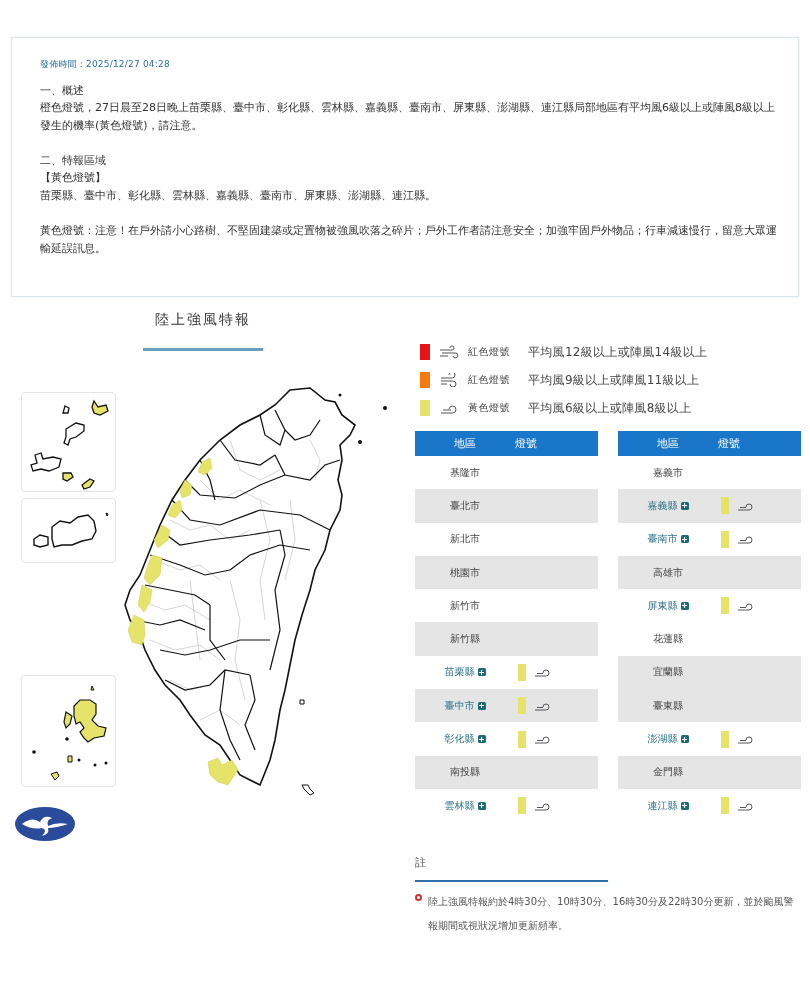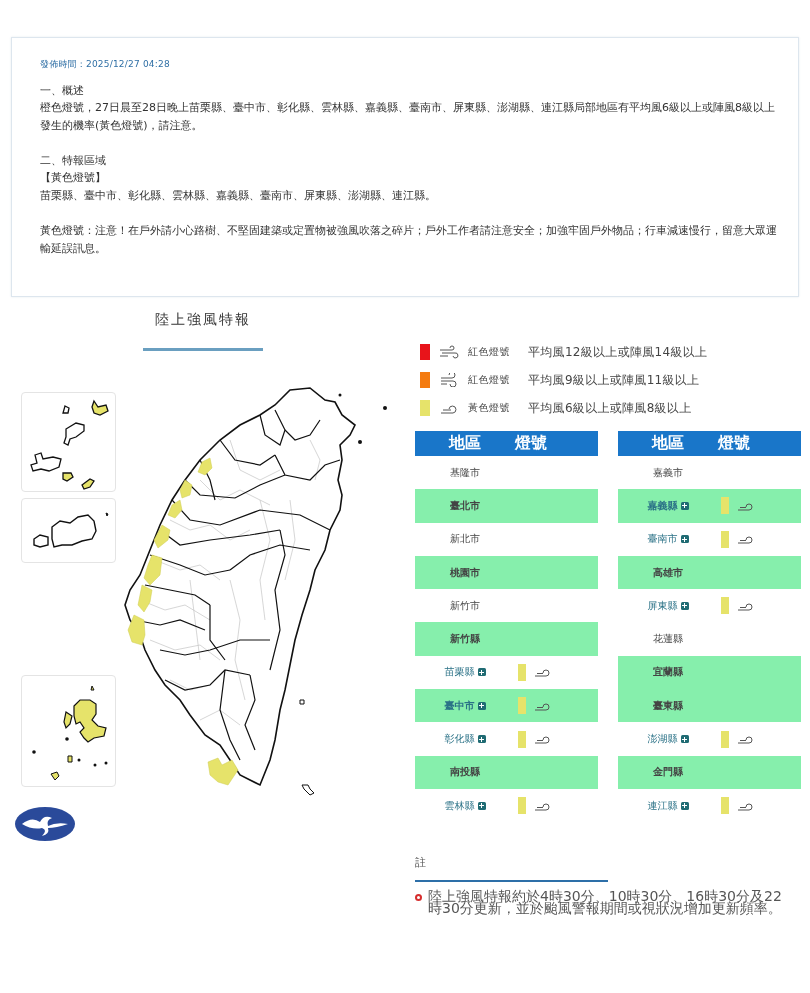--- a/index.html
+++ b/index.html
@@ -32,43 +32,42 @@
   .legend-row { display: flex; align-items: center; height: 28px; }
   .legend-swatch { width: 10px; height: 16px; margin-right: 8px; }
   .legend-icon { width: 22px; height: 14px; margin-right: 8px; }
   .legend-name { font-size: 10px; color: #444; width: 60px; letter-spacing: 0.5px; }
   .legend-desc { font-size: 12px; color: #444; letter-spacing: 0.3px; }
 
   .table { position: absolute; top: 431px; width: 183px; }
   .table.left { left: 415px; }
   .table.right { left: 618px; }
   .thead {
-    display: flex; height: 25px; background: #1976c9; color: #fff; font-size: 16px;
+    display: flex; height: 25px; background: #1976c9; color: #fff; font-size: 11px;
     align-items: center;
-    font-weight: bold;
   }
   .thead .c1 { width: 100px; text-align: center; }
   .thead .c2 { width: 83px; }
   .trow { display: flex; height: 33.3px; }
-  .trow.alt { background: #86efac; font-weight: bold; }
+  .trow.alt { background: #e5e5e5; }
   .trow .c1 { width: 100px; text-align: center; font-size: 10px; color: #444; display: flex; justify-content: center; align-items: center; }
   .trow .c1.link { color: #2b7287; }
   .trow .c2 { width: 83px; display: flex; align-items: center; padding-left: 3px; }
   .plus {
     display: inline-block; width: 8px; height: 8px; background: #1f6b73; border-radius: 1.5px;
     margin-left: 3px; position: relative;
   }
   .plus::before { content: ""; position: absolute; left: 1.5px; top: 3.5px; width: 5px; height: 1px; background: #fff; }
   .plus::after { content: ""; position: absolute; left: 3.5px; top: 1.5px; width: 1px; height: 5px; background: #fff; }
   .sig-swatch { width: 8px; height: 17px; margin-left: 0; margin-right: 7px; }
   .sig-icon { width: 18px; height: 12px; }
 
   .notes { position: absolute; left: 415px; top: 855px; width: 380px; }
   .notes-title { font-size: 11px; color: #555; padding-bottom: 10px; width: 193px; border-bottom: 2px solid #2d6fa8; margin-bottom: 8px; }
-  .note-item { display: flex; font-size: 14px; color: #555; line-height: 12px; margin-bottom: 4px; }
+  .note-item { display: flex; font-size: 10px; color: #555; line-height: 24px; margin-bottom: 4px; }
   .note-bullet {
     flex: 0 0 7px; width: 7px; height: 7px; border-radius: 50%; background: #d62e2e;
     margin-top: 4px; margin-right: 6px; position: relative;
   }
   .note-bullet::after { content: ""; position: absolute; left: 2px; top: 2px; width: 3px; height: 3px; border-radius: 50%; background: #fff; }
 </style>
 </head>
 <body>
 
 <div class="notice-box">

